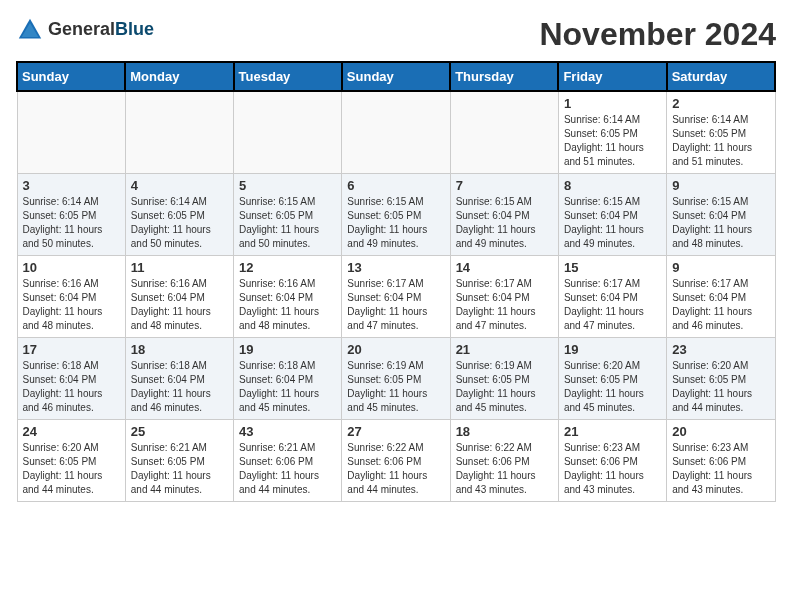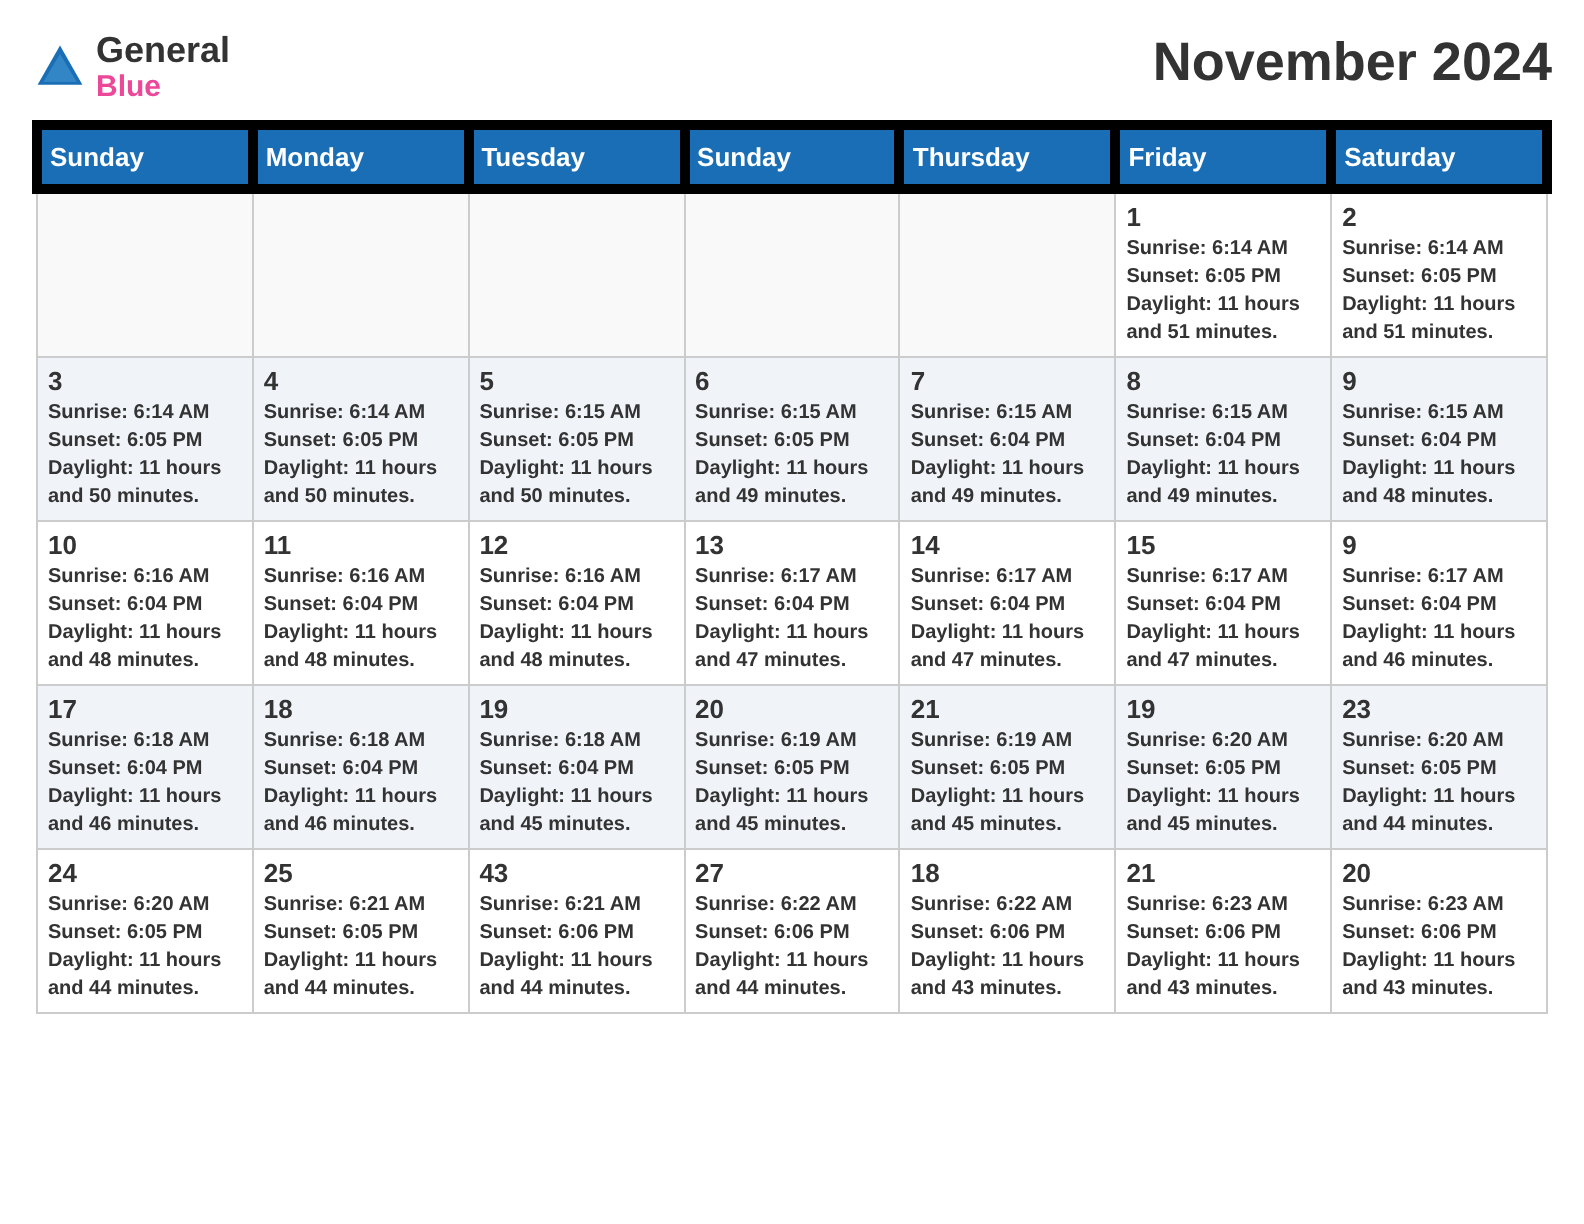--- a/index.html
+++ b/index.html
@@ -16,62 +16,62 @@
       align-items: flex-start;
       margin-bottom: 8px;
     }
     .logo {
       display: flex;
       align-items: center;
       gap: 4px;
     }
     .logo-text {
       display: flex;
-      flex-direction: column;
+      flex-direction: row;
       line-height: 1.1;
     }
     .logo-general {
       font-size: 18px;
       font-weight: bold;
       color: #333;
     }
     .logo-blue {
-      font-size: 15px;
-      font-weight: bold;
-      color: #ec4899;
+      font-size: 18px;
+      font-weight: bold;
+      color: #0c4a6e;
     }
     .logo-icon {
       width: 28px;
       height: 28px;
     }
     .title-block {
       text-align: right;
     }
     .month-title {
-      font-size: 27px;
+      font-size: 32px;
       font-weight: bold;
       color: #333;
     }
     .location {
       font-size: 16px;
       color: #555;
     }
     table {
       width: 100%;
       border-collapse: collapse;
       table-layout: fixed;
     }
     th {
       background-color: #1a6eb5;
       color: #fff;
       font-size: 13px;
       font-weight: bold;
       padding: 6px 4px;
       text-align: left;
-      border: 5px solid #000000;
+      border: 2px solid #000000;
     }
     td {
       vertical-align: top;
       border: 1px solid #ccc;
       padding: 4px 5px;
       font-size: 10.5px;
       color: #333;
       height: 80px;
       background: #fff;
     }
@@ -84,21 +84,20 @@
     .day-num {
       font-size: 13px;
       font-weight: bold;
       display: block;
       margin-bottom: 2px;
     }
     .day-info {
       font-size: 10px;
       line-height: 1.4;
       color: #333;
-      font-weight: bold;
     }
   </style>
 </head>
 <body>
 
 <div class="header">
   <div class="logo">
     <svg class="logo-icon" viewBox="0 0 40 40">
       <polygon points="20,4 36,32 4,32" fill="#1a6eb5"></polygon>
       <polygon points="20,10 32,30 8,30" fill="#4a9ed6" opacity="0.5"></polygon>

